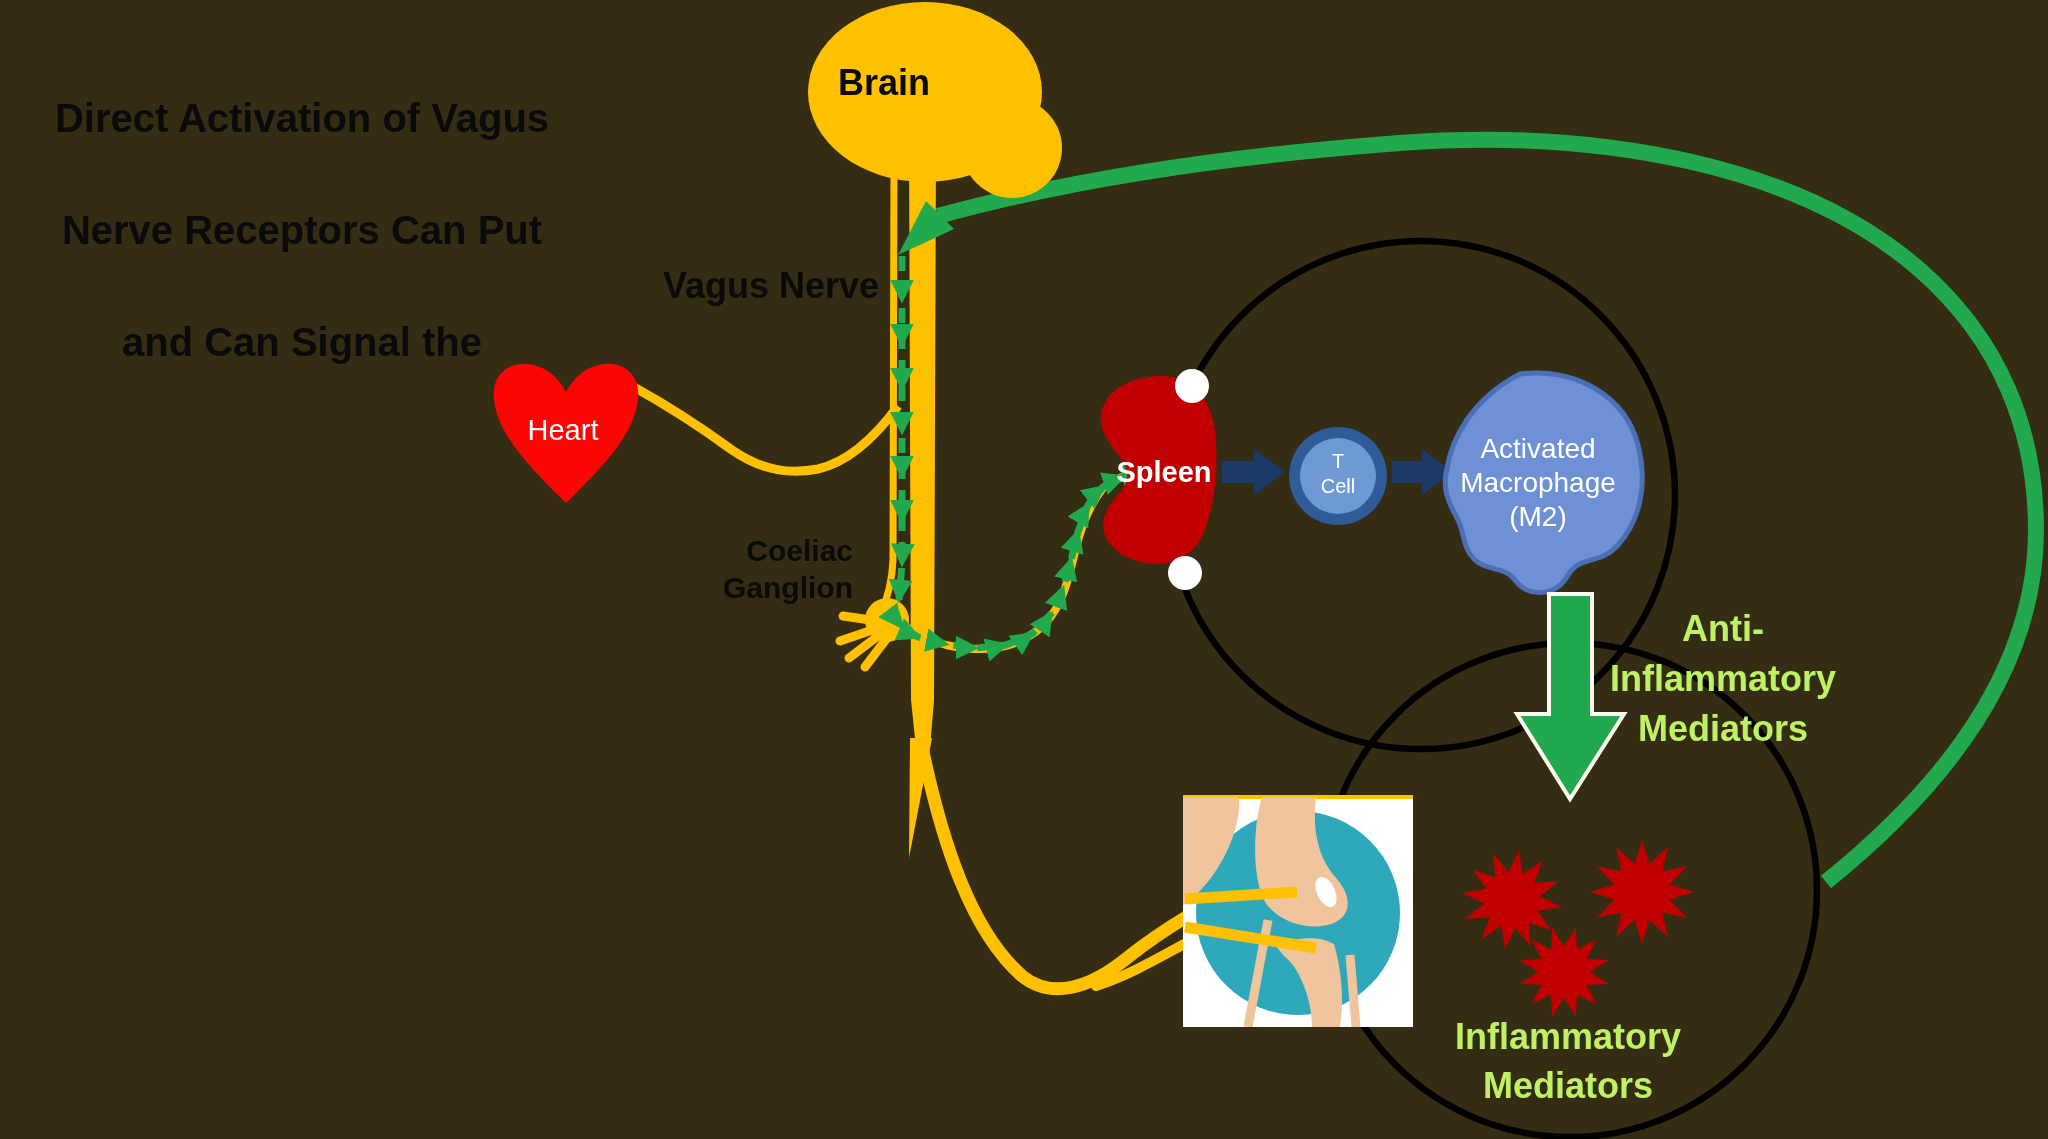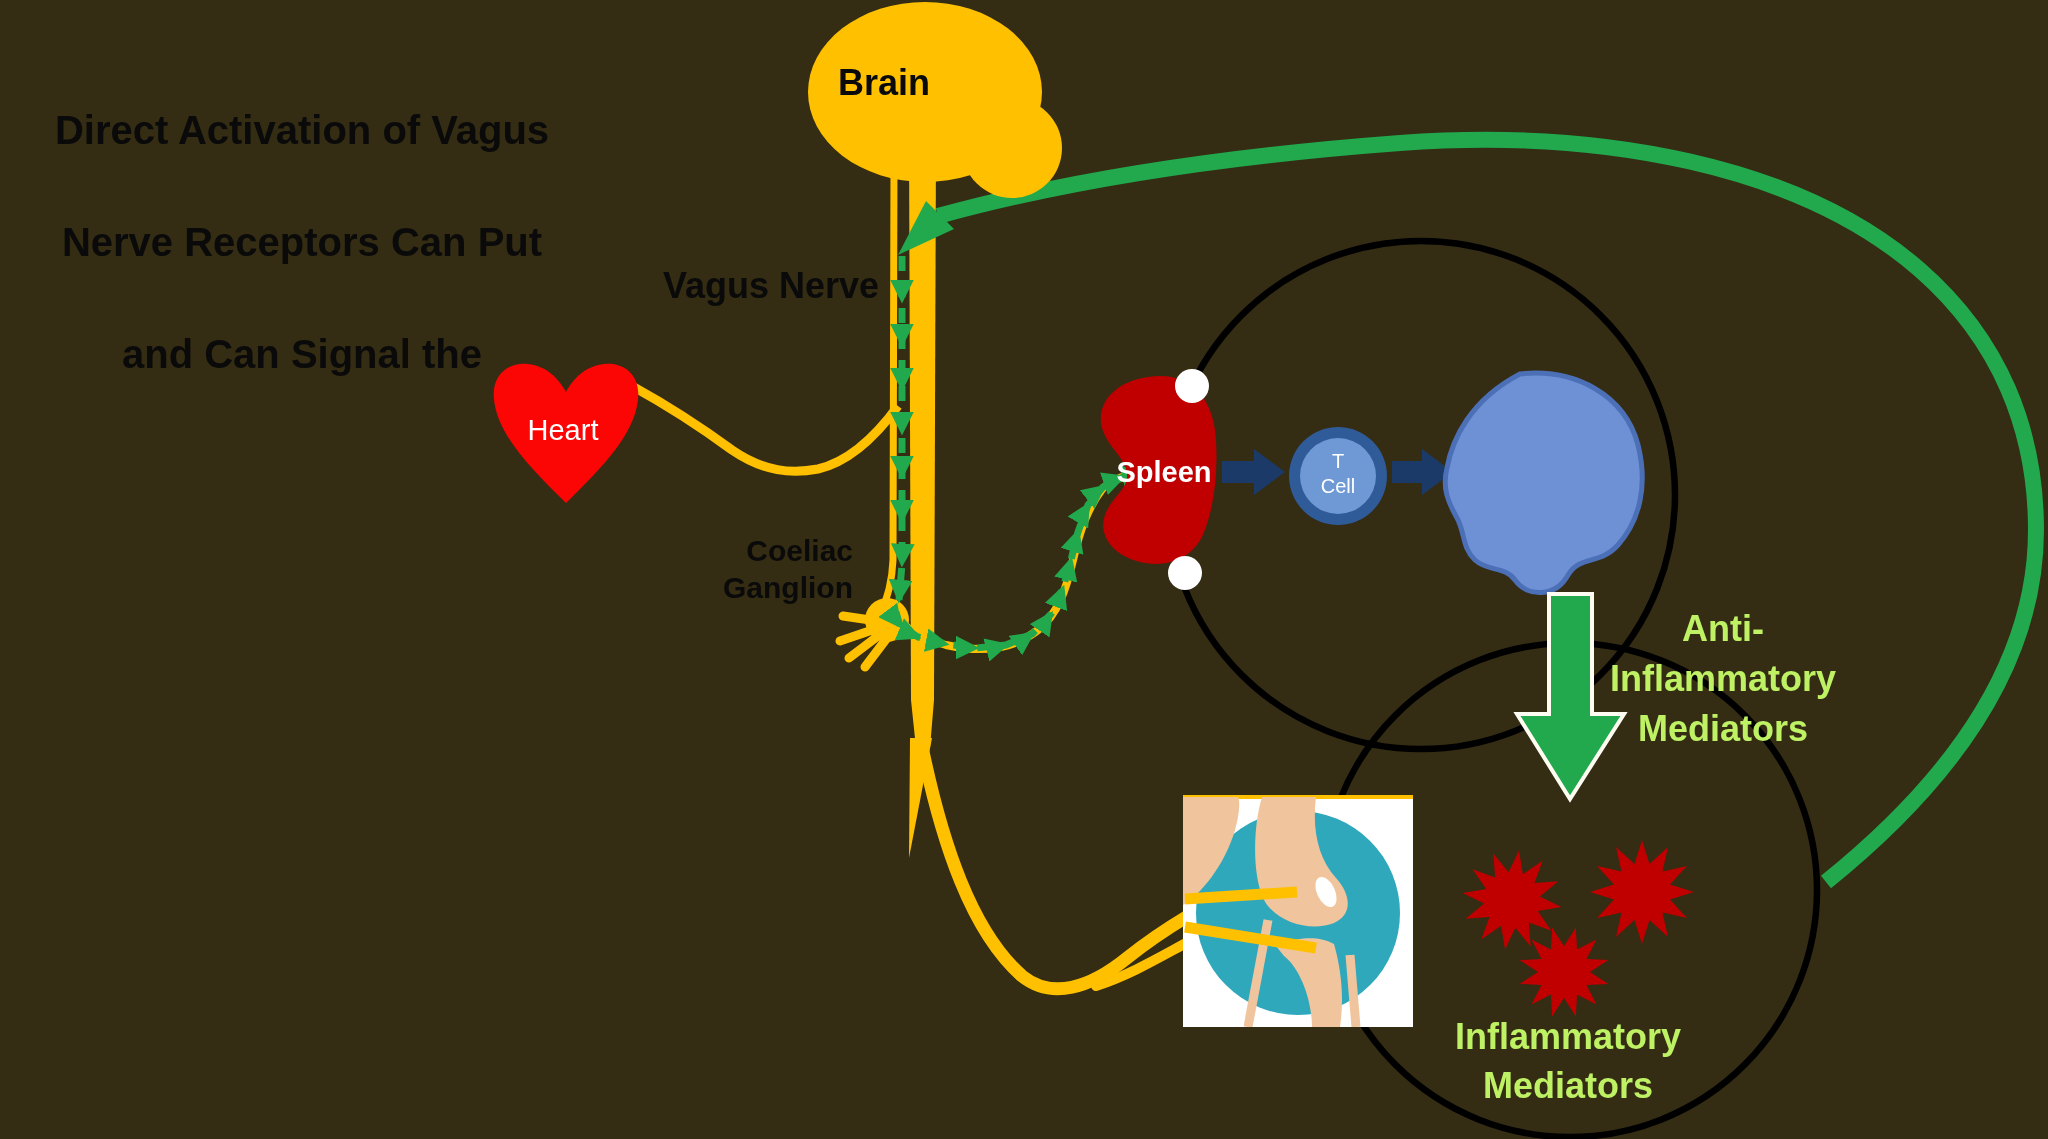--- a/index.html
+++ b/index.html
@@ -6,21 +6,21 @@
   .stage{position:relative;width:2048px;height:1139px;background:#342C13;overflow:hidden;
          font-family:"Liberation Sans", sans-serif;}
   .stage svg{position:absolute;left:0;top:0;}
   .lbl{position:absolute;white-space:pre-line;}
   .bold{font-weight:700;}
   .center{text-align:center;}
   .right{text-align:right;}
   .black{color:#0a0a0a;}
   .white{color:#ffffff;}
   .red{color:#bef264;}
-  .title{left:22px;top:46px;width:560px;font-size:40px;line-height:56px;font-weight:700;color:#0a0a0a;text-align:center;}
+  .title{left:22px;top:34px;width:560px;font-size:40px;line-height:56px;font-weight:700;color:#0a0a0a;text-align:center;}
   .brain-lbl{left:804px;top:61px;width:160px;font-size:36px;line-height:44px;}
   .vagus-lbl{left:631px;top:269px;width:248px;font-size:36px;line-height:34px;}
   .coeliac-lbl{left:653px;top:532px;width:200px;font-size:30px;line-height:37px;}
   .heart-lbl{left:502px;top:414px;width:122px;font-size:29px;line-height:32px;font-weight:400;}
   .spleen-lbl{left:1103px;top:456px;width:122px;font-size:29px;line-height:32px;font-weight:700;}
   .tcell-lbl{left:1288px;top:449px;width:100px;font-size:20px;line-height:25px;font-weight:400;}
   .mac-lbl{left:1428px;top:432px;width:220px;font-size:28px;line-height:34px;font-weight:400;}
   .anti-lbl{left:1570px;top:604px;width:306px;font-size:36px;line-height:50px;}
   .acute-lbl{left:1415px;top:796px;width:320px;font-size:46px;line-height:52px;}
   .infl-lbl{left:1418px;top:1012px;width:300px;font-size:36px;line-height:49px;}
@@ -119,18 +119,21 @@
   </div>
 
   <div class="lbl brain-lbl bold black center">Brain</div>
   <div class="lbl vagus-lbl bold black right">Vagus Nerve</div>
   <div class="lbl coeliac-lbl bold black right">Coeliac
 Ganglion</div>
   <div class="lbl heart-lbl white center">Heart</div>
   <div class="lbl spleen-lbl white center">Spleen</div>
   <div class="lbl tcell-lbl white center">T
 Cell</div>
+  <div class="lbl mac-lbl white center">Activated
+Macrophage
+(M2)</div>
   <div class="lbl anti-lbl bold red center">Anti-
 Inflammatory
 Mediators</div>
   <div class="lbl infl-lbl bold red center">Inflammatory
 Mediators</div>
 </div>
 
 </body></html>

